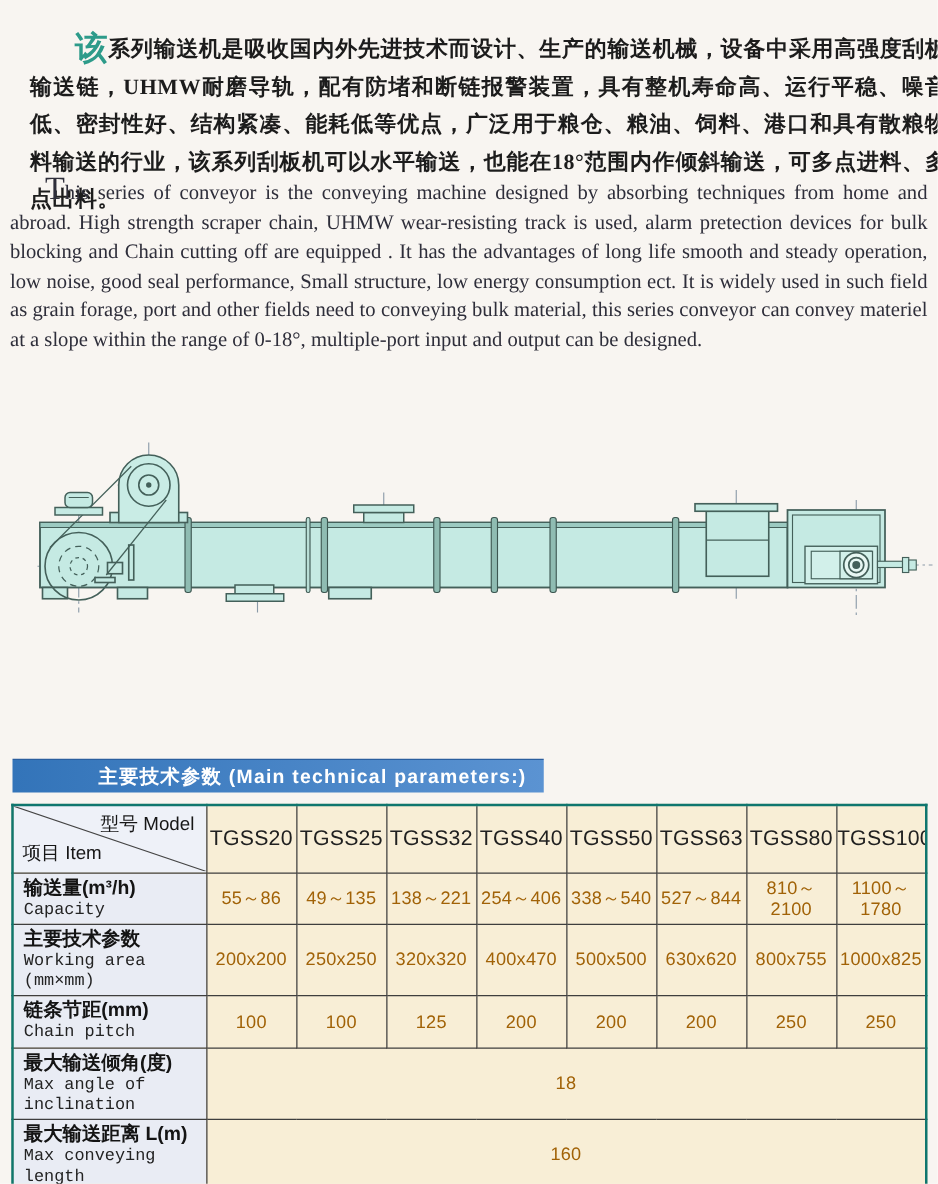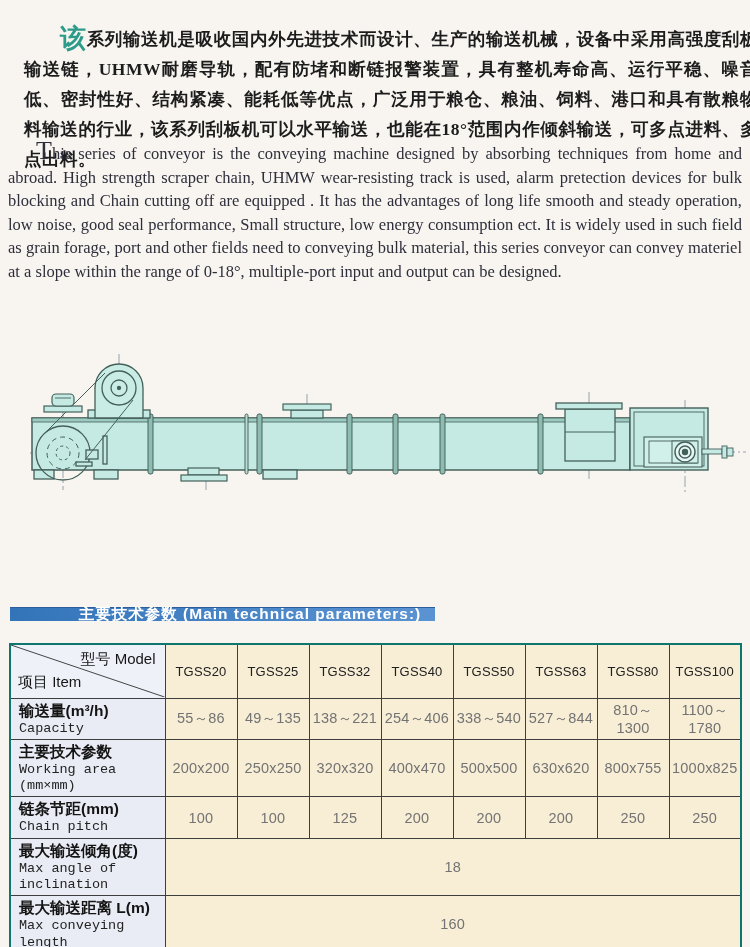--- a/index.html
+++ b/index.html
@@ -26,21 +26,21 @@
     font-size:16.5px; line-height:23.5px; color:#2e2e3a; text-align:justify;
   }
   .lead-en{
     font-family:"Liberation Serif", serif;
     font-size:26px; margin-left:28px; line-height:0;
   }
   
   .drawing{ position:absolute; top:338px; left:0; width:750px; height:175px; }
   
   .section-bar{
-    position:absolute; top:607px; left:10px; width:425px; height:14px;
+    position:absolute; top:607px; left:10px; width:425px; height:27px;
     background:linear-gradient(90deg,#3374b9,#5b93d2);
     border-top:1px solid #2a5e9e;
     display:flex; align-items:center; justify-content:center;
     box-sizing:border-box; padding-left:55px;
   }
   .section-bar span{
     color:#ffffff; font-weight:bold; font-size:15.5px; letter-spacing:1px;
     white-space:nowrap;
   }
   
@@ -54,28 +54,28 @@
   col.c0{width:155px;} col.c{width:72px;}
   tr.r-head{height:54px;} tr.r1{height:41px;margin-top:22px;} tr.r2{height:36px;}
   tr.r3{height:40px;} tr.r4{height:39px;} tr.r5{height:40px;} tr.r6{height:38px;}
   td.corner{ background:#eef1f8; }
   .corner-in{ position:relative; height:52px; }
   .diag{ position:absolute; top:0; left:0; width:100%; height:100%; }
   .corner-model{ position:absolute; top:5px; right:9px; font-size:15px; color:#161616; }
   .corner-item{ position:absolute; bottom:5px; left:7px; font-size:15px; color:#161616;margin-top:28px; }
   td.model{
     background:#f8eed6; text-align:center; vertical-align:middle;
-    font-size:13px; color:#202020; letter-spacing:0.2px; font-weight:500;
+    font-size:17px; color:#202020; letter-spacing:0.2px; font-weight:500;
   }
   td.lbl{ background:#e9ecf4; vertical-align:middle; padding:2px 4px 2px 8px; }
   .lz{ display:block; font-size:15.5px; font-weight:bold; color:#141414; line-height:1.3; }
   .le{ display:block; font-family:Liberation Mono, monospace; font-size:13.5px; color:#232323; line-height:1.2; }
   td.val{
     background:#f8eed6; text-align:center; vertical-align:middle;
-    font-size:14.5px; color:#737373; letter-spacing:0.2px;
+    font-size:14.5px; color:#a16207; letter-spacing:0.2px;
   }
 </style>
 </head>
 <body>
 
 <div class="page">
 
   <p class="para-zh"><span class="lead-zh">该</span><span>系列输送机是吸收国内外先进技术而设计、生产的输送机械，设备中采用高强度刮板输送链，UHMW耐磨导轨，配有防堵和断链报警装置，具有整机寿命高、运行平稳、噪音低、密封性好、结构紧凑、能耗低等优点，广泛用于粮仓、粮油、饲料、港口和具有散粮物料输送的行业，该系列刮板机可以水平输送，也能在18°范围内作倾斜输送，可多点进料、多点出料。</span></p>
 
   <p class="para-en"><span class="lead-en">T</span><span>his series of conveyor is the conveying machine designed by absorbing techniques from home and abroad. High strength scraper chain, UHMW wear-resisting track is used, alarm pretection devices for bulk blocking and Chain cutting off are equipped . It has the advantages of long life smooth and steady operation, low noise, good seal performance, Small structure, low energy consumption ect. It is widely used in such field as grain forage, port and other fields need to conveying bulk material, this series conveyor can convey materiel at a slope within the range of 0-18°, multiple-port input and output can be designed.</span></p>
@@ -215,21 +215,21 @@
       <td class="lbl">
         <span class="lz">输送量(m³/h)</span>
         <span class="le">Capacity</span>
       </td>
       <td class="val">55～86</td>
       <td class="val">49～135</td>
       <td class="val">138～221</td>
       <td class="val">254～406</td>
       <td class="val">338～540</td>
       <td class="val">527～844</td>
-      <td class="val">810～1300</td>
+      <td class="val">810～2100</td>
       <td class="val">1100～1780</td>
     </tr>
     <tr class="r2">
       <td class="lbl">
         <span class="lz">主要技术参数</span>
         <span class="le">Working area (mm×mm)</span>
       </td>
       <td class="val">200x200</td>
       <td class="val">250x250</td>
       <td class="val">320x320</td>

